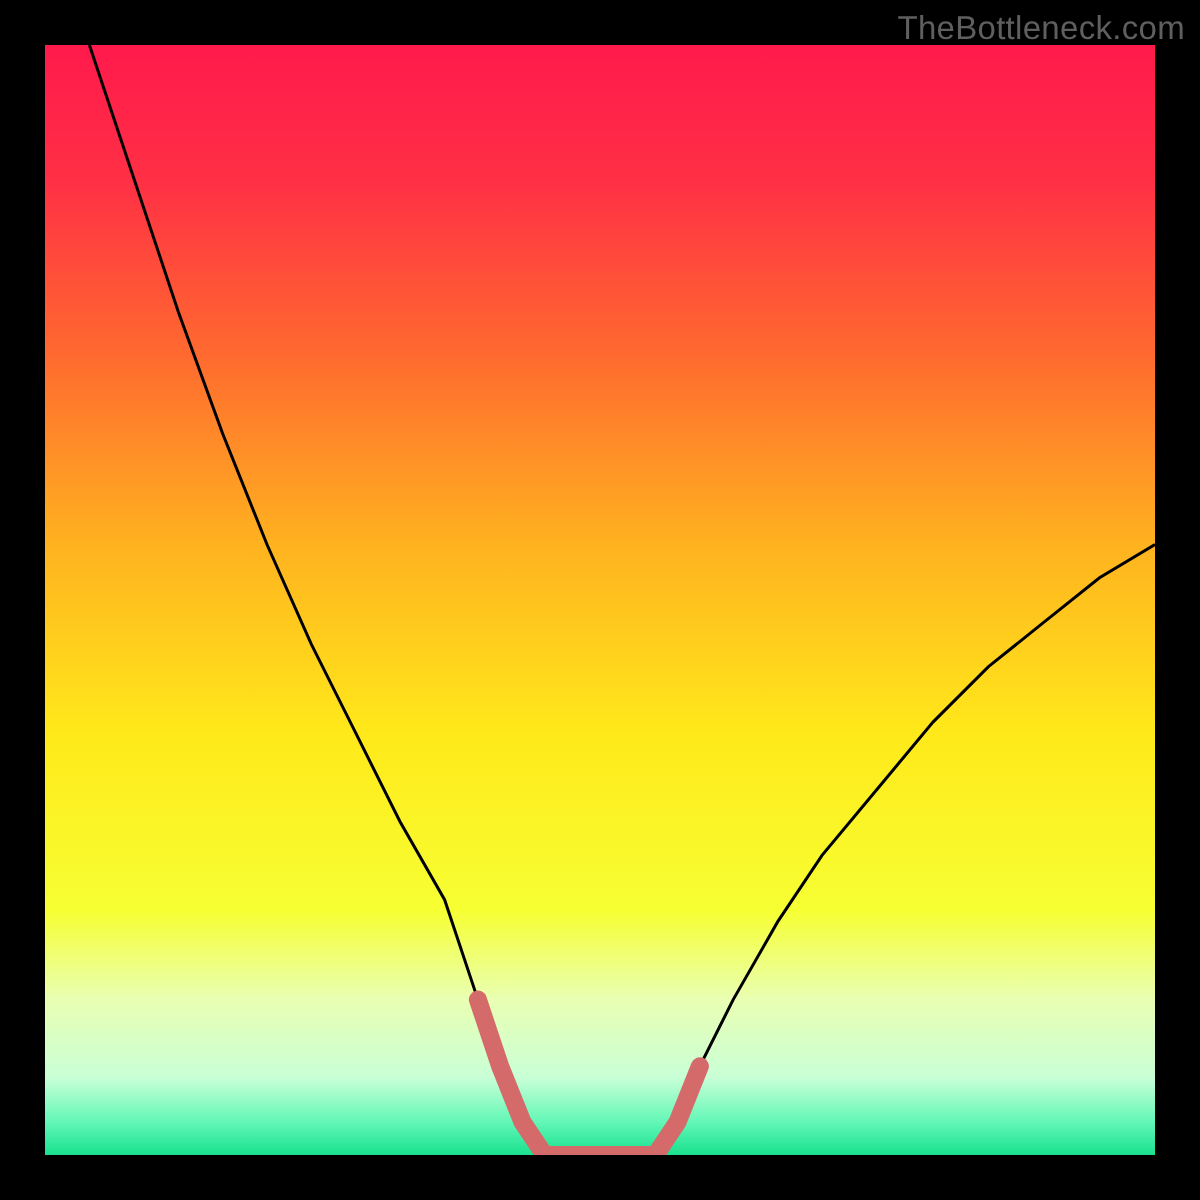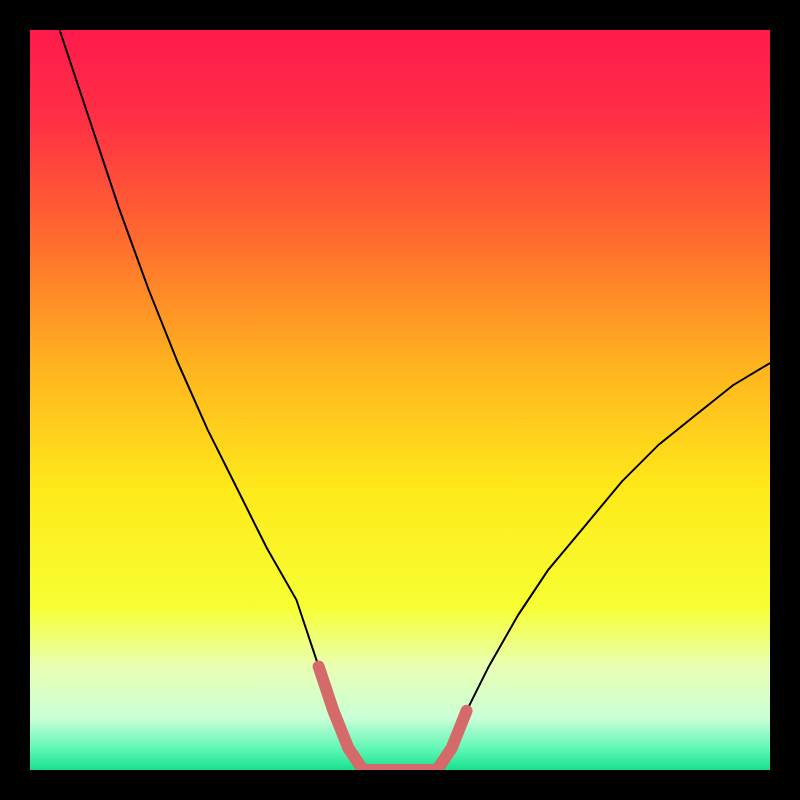--- a/index.html
+++ b/index.html
@@ -37,20 +37,21 @@
   }
   svg {
     display: block;
   }
 </style>
 </head>
 <body>
 
 <div class="frame">
 
+  <div class="watermark">TheBottleneck.com</div>
 
   <div class="plot-area">
     <svg id="chart-svg" width="740" height="740" viewBox="0 0 740 740" preserveAspectRatio="none">
       <defs>
         <linearGradient id="bg-grad" x1="0" y1="0" x2="0" y2="1">
             <stop offset="0%" stop-color="#ff1a4c"></stop>
             <stop offset="12%" stop-color="#ff2f45"></stop>
             <stop offset="28.000000000000004%" stop-color="#ff6a2f"></stop>
             <stop offset="45%" stop-color="#ffb21f"></stop>
             <stop offset="62%" stop-color="#ffe91a"></stop>

